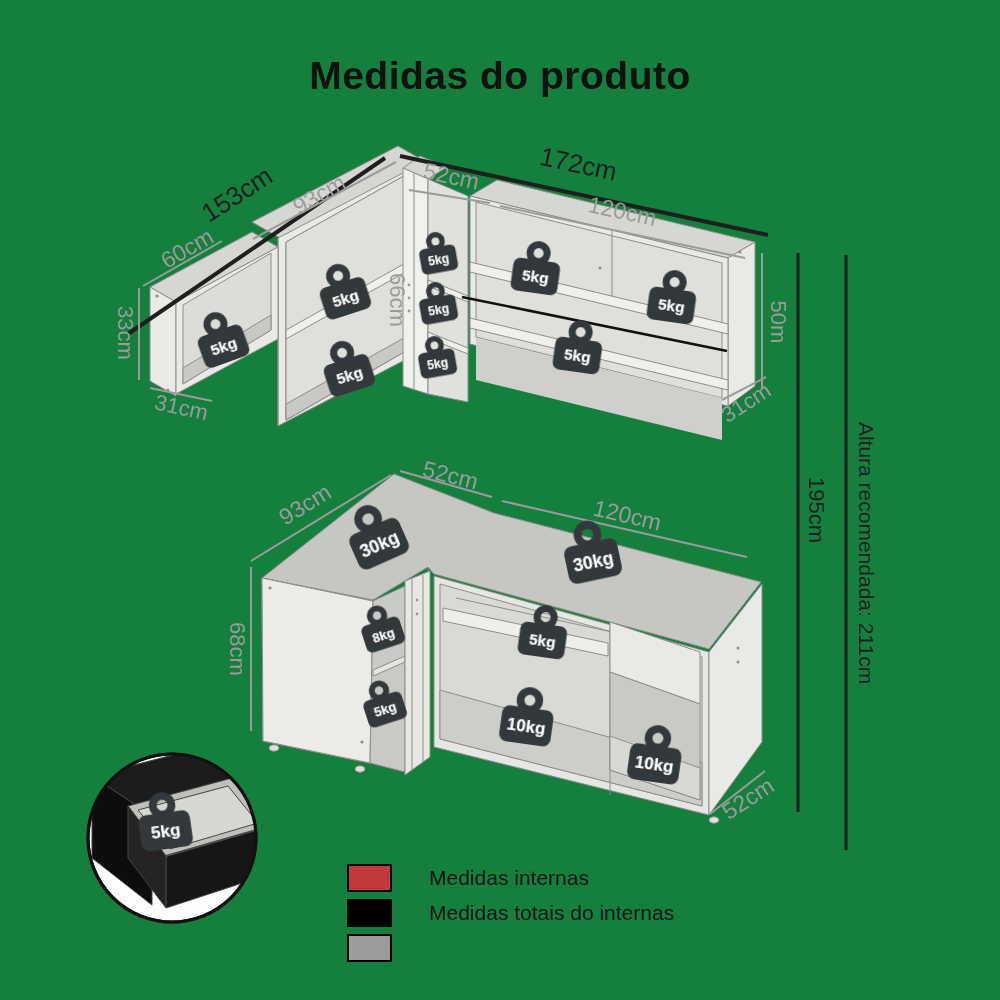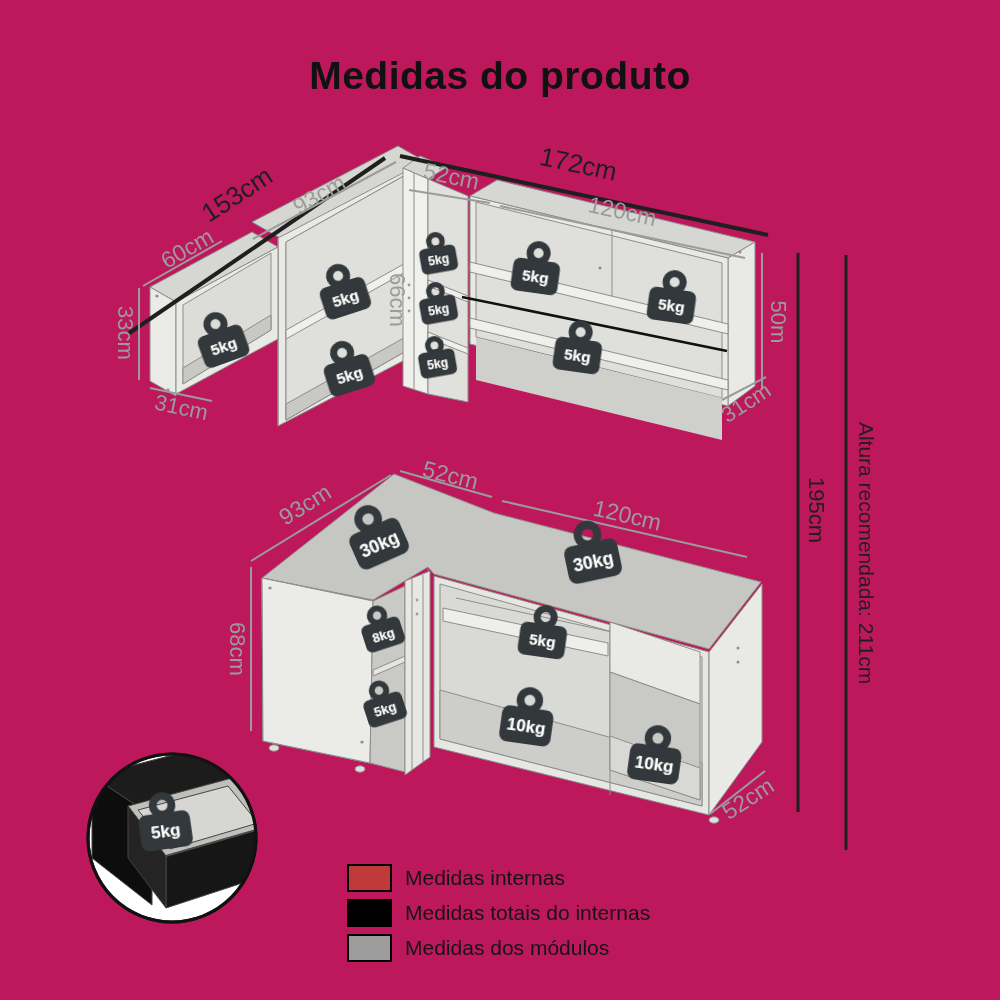--- a/index.html
+++ b/index.html
@@ -1,22 +1,22 @@
 <!DOCTYPE html>
 <html><head>
 <meta charset="utf-8">
 <style>
   html,body{margin:0;padding:0;background:#ffffff;}
-  #stage{position:relative;width:1000px;height:1000px;background:#be185d;overflow:hidden;
+  #stage{position:relative;width:1000px;height:1000px;background:#15803d;overflow:hidden;
          font-family:"Liberation Sans",sans-serif;}
   #art{position:absolute;left:0;top:0;}
   .page-title{position:absolute;left:0;right:0;top:54px;text-align:center;
               font-size:39px;font-weight:800;color:#111;letter-spacing:.5px;}
   .legend{position:absolute;left:347px;top:864px;}
-  .legend-row{display:flex;align-items:center;margin-bottom:7px;}
+  .legend-row{display:flex;align-items:center;margin-bottom:7px;gap:24px;}
   .swatch{width:45px;height:28px;border:2px solid #000;box-sizing:border-box;flex:0 0 auto;}
   .legend-label{margin-left:13px;font-size:21px;color:#141414;white-space:nowrap;}
   svg text{font-family:"Liberation Sans",sans-serif;}
 </style>
 </head>
 <body>
 
 <div id="stage">
 
   <div class="page-title">Medidas do produto</div>
@@ -260,17 +260,16 @@
     <div class="legend-row">
       <div class="swatch" style="background: rgb(193, 58, 58);"></div>
       <div class="legend-label">Medidas internas</div>
     </div>
     <div class="legend-row">
       <div class="swatch" style="background: rgb(0, 0, 0);"></div>
       <div class="legend-label">Medidas totais do internas</div>
     </div>
     <div class="legend-row">
       <div class="swatch" style="background: rgb(156, 156, 156);"></div>
-      <div class="legend-label">Medidas dos módulos</div>
     </div>
   </div>
 
 </div>
 
 </body></html>

